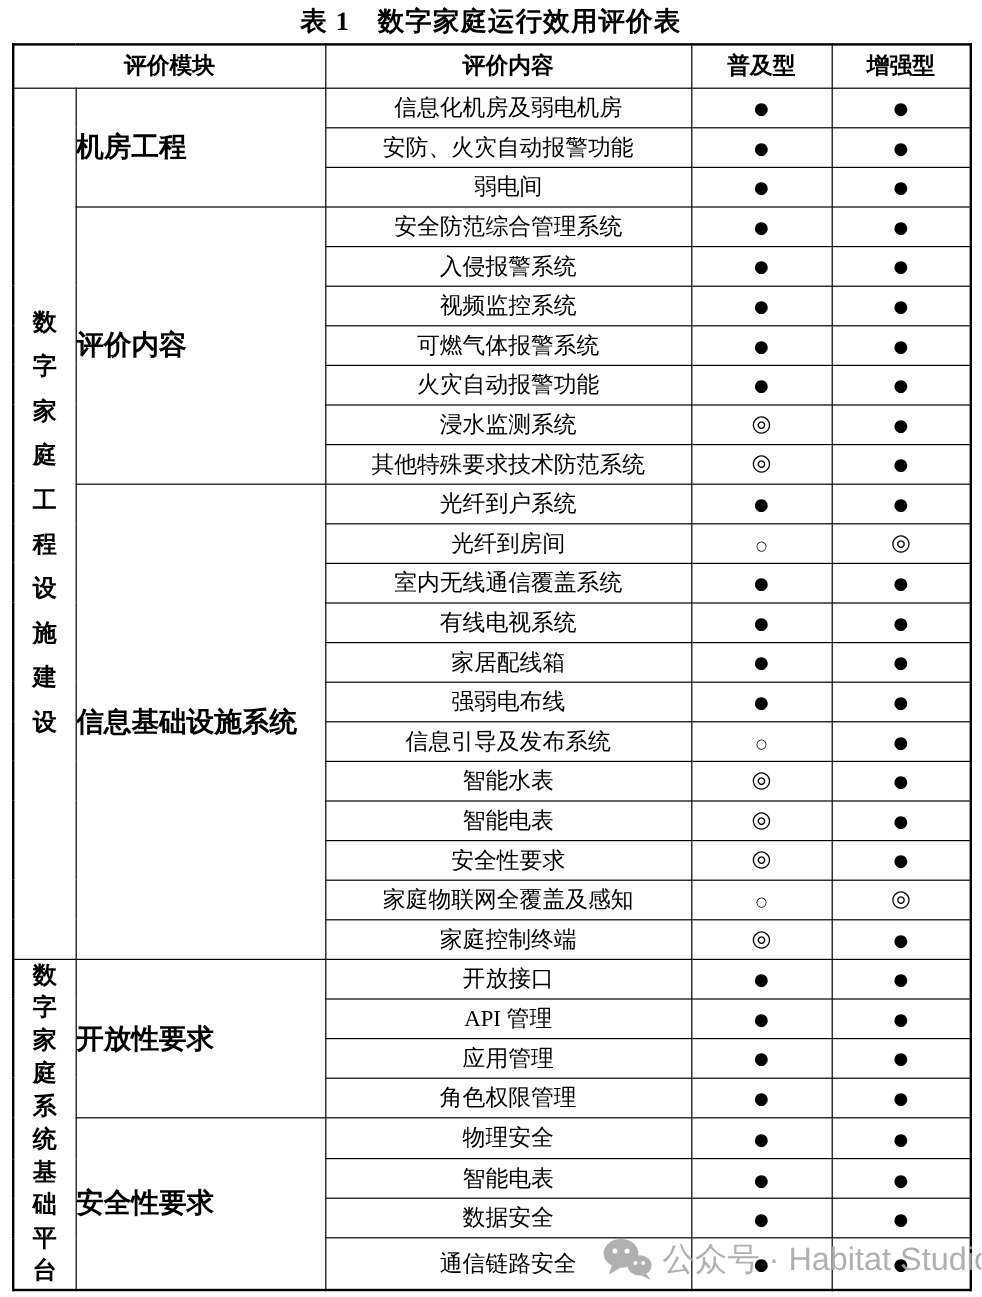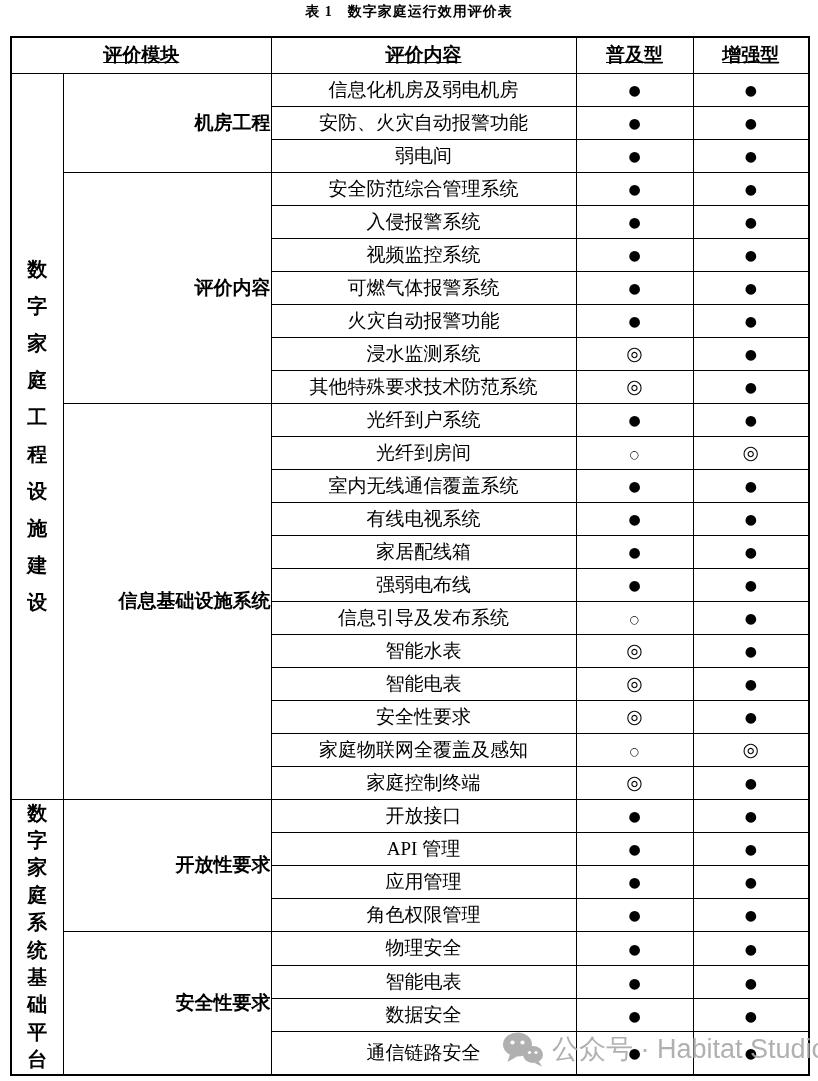--- a/index.html
+++ b/index.html
@@ -10,21 +10,21 @@
     font-family:"Liberation Serif", serif;
     color:#000;
     overflow:hidden;
   }
   .title{
     position:absolute;
     top:3px;left:0;width:818px;
     text-align:center;
     font-family:"Liberation Serif", serif;
     font-weight:bold;
-    font-size:14px;
+    font-size:22px;
     letter-spacing:1px;
   }
   table.eval{
     position:absolute;
     top:36px;left:10px;
     border-collapse:collapse;
     table-layout:fixed;
     width:798px;
     border:2.5px solid #000;
   }
@@ -35,38 +35,37 @@
   }
   table.eval thead tr{height:36px;}
   table.eval tbody tr{height:33px;}
   table.eval tbody tr.tall{height:43px;}
   th.hdr{
     font-family:"Liberation Sans", sans-serif;
     font-weight:bold;
     font-size:19px;
     text-align:center;
     border-bottom-width:2px;
-    text-decoration:underline;
   }
   td.category{
     text-align:center;
     vertical-align:middle;
     font-family:"Liberation Sans", sans-serif;
     font-weight:bold;
     font-size:20px;
   }
   td.category .vchar{display:block;}
   td.category.sec-0 .vchar{line-height:37px;}
   td.category.sec-1 .vchar{line-height:27.4px;}
   td.module{
-    text-align:right;
+    text-align:left;
     vertical-align:middle;
     font-family:"Liberation Sans", sans-serif;
     font-weight:bold;
-    font-size:19px;
+    font-size:23px;
   }
   td.content{
     font-family:"Liberation Serif", serif;
     font-size:19px;
     text-align:center;
     padding-left:12px;
     vertical-align:middle;
     white-space:nowrap;
   }
   td.sym{

